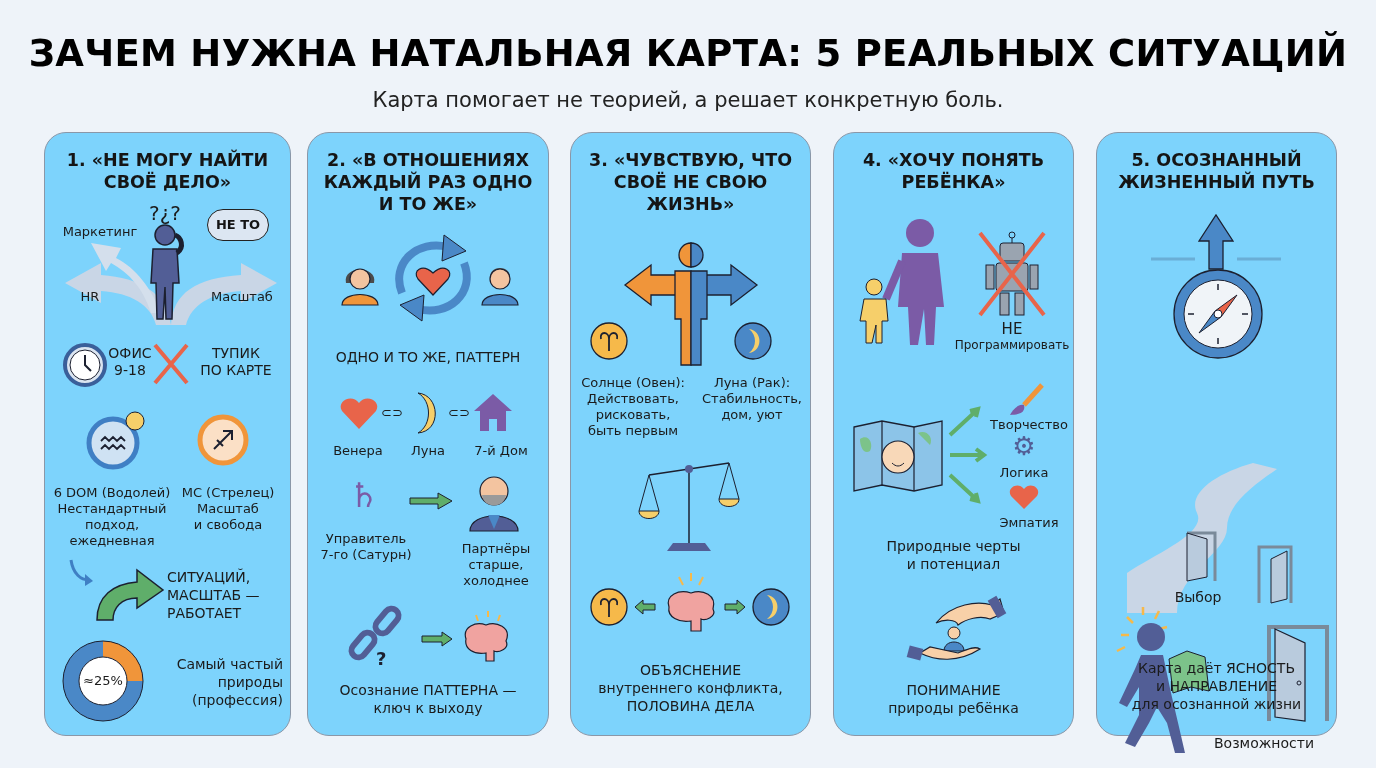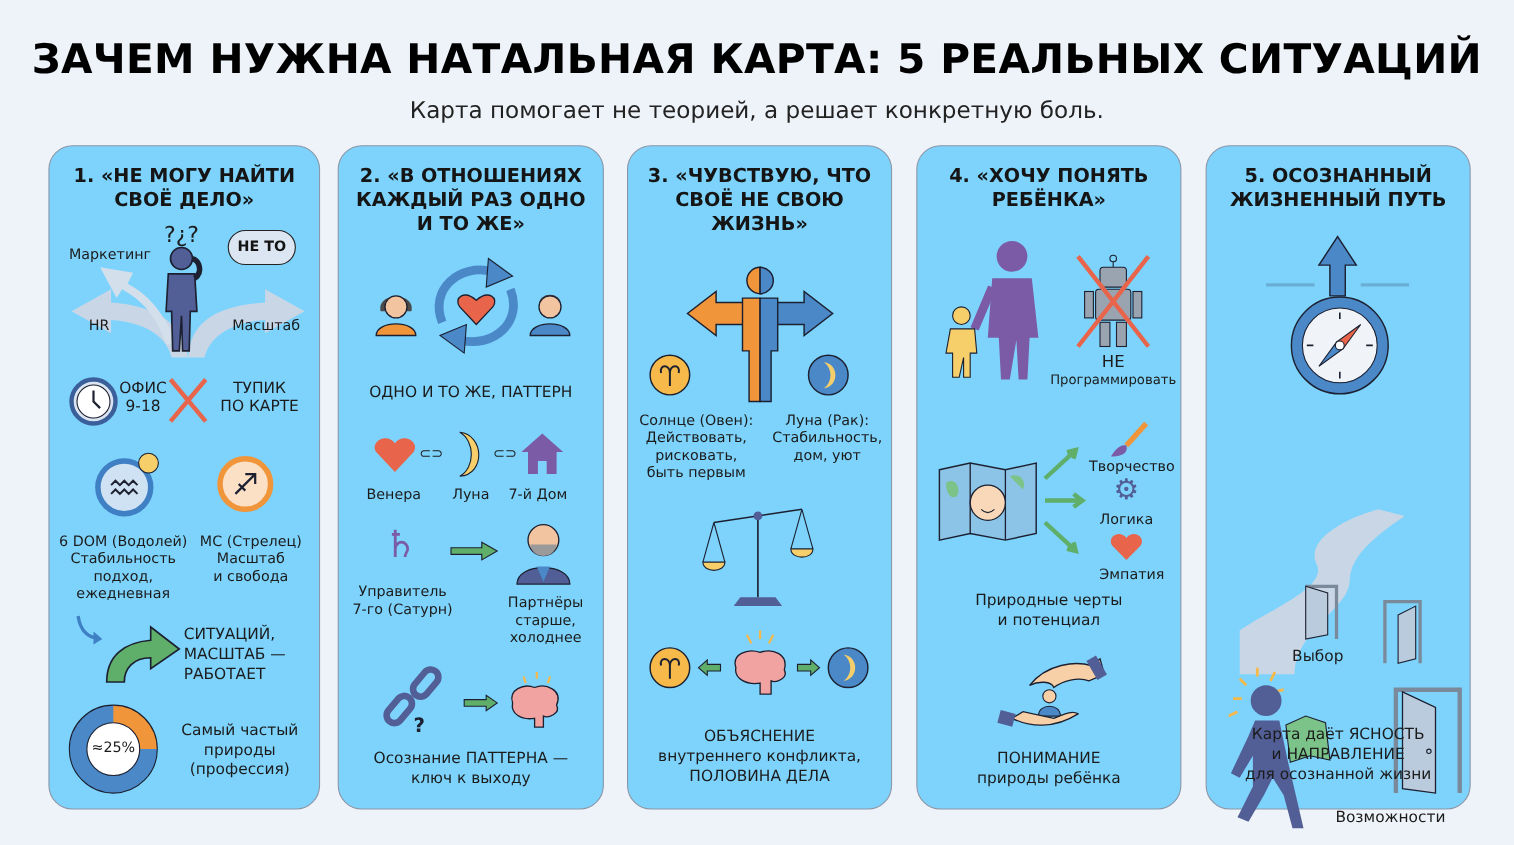--- a/index.html
+++ b/index.html
@@ -67,21 +67,21 @@
     <circle cx="28" cy="32" r="24" fill="#cfe2f3" stroke="#3f7fc4" stroke-width="5"></circle>
     <path d="M16 30 l4-4 l4 4 l4-4 l4 4 l4-4 l4 4 M16 38 l4-4 l4 4 l4-4 l4 4 l4-4 l4 4" stroke="#1c2030" stroke-width="1.8" fill="none"></path>
     <circle cx="50" cy="10" r="9" fill="#f6cf6a" stroke="#1c2030" stroke-width="1"></circle>
   </svg>
   <svg style="left:152px;top:281px" width="52" height="52" viewBox="0 0 52 52">
     <circle cx="26" cy="26" r="23" fill="#fbe0c6" stroke="#f0953a" stroke-width="5"></circle>
     <path d="M17 35 L35 17 M26 17 L35 17 L35 26 M20 26 L26 32" stroke="#1c2030" stroke-width="2" fill="none"></path>
   </svg>
   <div class="t" style="left:4px;top:352px;width:126px">
     <div>6 DOM (Водолей)</div>
-    <div>Стабильность</div>
+    <div>Нестандартный</div>
     <div>подход,</div>
     <div>ежедневная</div>
   </div>
   <div class="t" style="left:128px;top:352px;width:110px">
     <div>МС (Стрелец)</div>
     <div>Масштаб</div>
     <div>и свобода</div>
   </div>
   <svg style="left:22px;top:425px" width="100" height="65" viewBox="0 0 100 65">
     <path d="M4 2 C6 16 14 22 22 22" stroke="#3f7fc4" stroke-width="3" fill="none"></path>
@@ -93,21 +93,21 @@
     <div>МАСШТАБ —</div>
     <div>РАБОТАЕТ</div>
   </div>
   <svg style="left:16px;top:506px" width="84" height="84" viewBox="0 0 84 84">
     <circle cx="42" cy="42" r="32" fill="none" stroke="#4a88c7" stroke-width="16"></circle>
     <path d="M42 10 A32 32 0 0 1 74 42" fill="none" stroke="#f0953a" stroke-width="16"></path>
     <circle cx="42" cy="42" r="40" fill="none" stroke="#1c2030" stroke-width="1"></circle>
     <circle cx="42" cy="42" r="24" fill="#fff" stroke="#1c2030" stroke-width="1"></circle>
   </svg>
   <div class="t b" style="left:22px;top:540px;width:72px;font-size:13px">≈25%</div>
-  <div class="t" style="left:108px;top:522px;width:130px;text-align:center;font-size:14px;line-height:18px">
+  <div class="t" style="left:108px;top:522px;width:130px;text-align:right;font-size:14px;line-height:18px">
     <div>Самый частый</div>
     <div>природы</div>
     <div>(профессия)</div>
   </div>
 </div>
 
 <div class="card c2">
   <div class="ch">
     <div>2. «В ОТНОШЕНИЯХ</div>
     <div>КАЖДЫЙ РАЗ ОДНО</div>
@@ -137,21 +137,21 @@
   <div class="t" style="left:73px;top:272px;width:22px;font-size:13px">⊂⊃</div>
   <svg style="left:102px;top:258px" width="32" height="44" viewBox="0 0 32 44">
     <path d="M8 2 C30 4 32 40 8 42 C22 34 22 10 8 2 Z" fill="#f6cf6a" stroke="#1c2030" stroke-width="1"></path>
   </svg>
   <div class="t" style="left:140px;top:272px;width:22px;font-size:13px">⊂⊃</div>
   <svg style="left:164px;top:258px" width="42" height="42" viewBox="0 0 42 42">
     <path d="M2 20 L21 3 L40 20 L34 20 L34 40 L25 40 L25 28 L17 28 L17 40 L8 40 L8 20 Z" fill="#7b5ba6"></path>
   </svg>
   <div class="t" style="left:18px;top:310px;width:64px">Венера</div>
   <div class="t" style="left:92px;top:310px;width:56px">Луна</div>
-  <div class="t" style="left:148px;top:310px;width:66px">7-й Дом</div>
+  <div class="t" style="left:160px;top:310px;width:66px">7-й Дом</div>
   <div class="t" style="left:36px;top:342px;width:40px;font-size:34px;line-height:40px;color:#7b5ba6;font-weight:bold">♄</div>
   <svg style="left:100px;top:358px" width="46" height="20" viewBox="0 0 46 20">
     <path d="M2 7 L30 7 L30 2 L44 10 L30 18 L30 13 L2 13 Z" fill="#5fae6a" stroke="#1c2030" stroke-width="1"></path>
   </svg>
   <svg style="left:160px;top:338px" width="52" height="60" viewBox="0 0 52 60">
     <circle cx="26" cy="20" r="14" fill="#f3c4a0" stroke="#1c2030" stroke-width="1.2"></circle>
     <path d="M14 24 C16 38 36 38 38 24 Z" fill="#9a9a9a"></path>
     <path d="M2 60 C2 40 50 40 50 60 Z" fill="#525e96" stroke="#1c2030" stroke-width="1.2"></path>
     <path d="M20 44 L26 58 L32 44 Z" fill="#4a88c7"></path>
   </svg>

